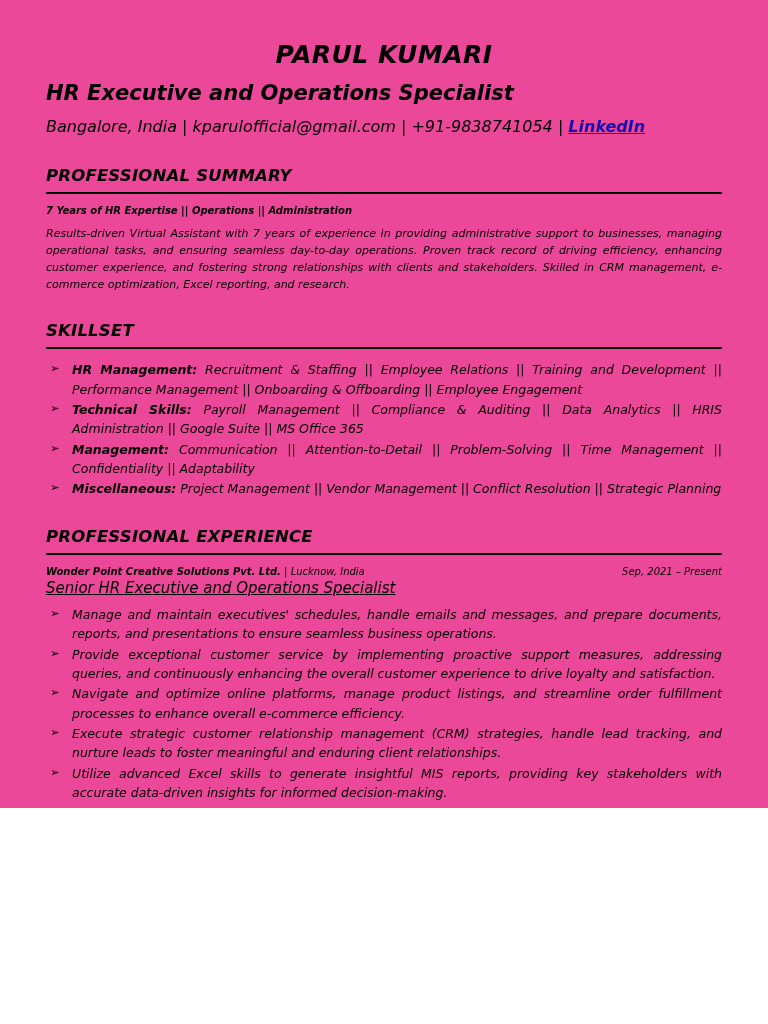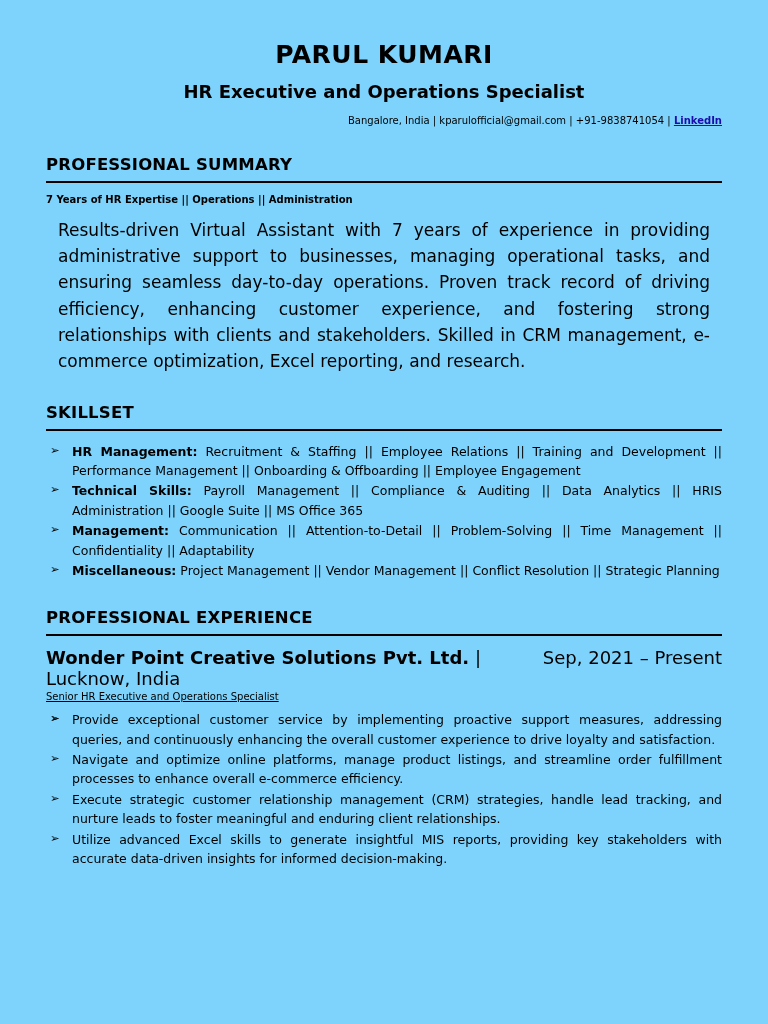--- a/index.html
+++ b/index.html
@@ -10,44 +10,45 @@
   }
   body {
     width: 768px;
     height: 1024px;
     font-family: "DejaVu Sans", sans-serif;
     color: #000000;
     overflow: hidden;
   }
   .page {
     width: 768px;
-    height: 1024px;
+    height: 808px;
     padding: 34px 46px 0 46px;
-    background: #7dd3fc;
+    background: #ec4899;
+    font-style: italic;
   }
 
   
   .name {
     text-align: center;
     font-size: 25px;
     font-weight: bold;
     letter-spacing: 0.5px;
     margin: 6px 0 0 0;
     line-height: 1.2;
   }
   .headline {
-    text-align: center;
-    font-size: 18px;
+    text-align: left;
+    font-size: 21px;
     font-weight: bold;
     margin: 11px 0 0 0;
     line-height: 1.2;
   }
   .contact {
-    text-align: right;
-    font-size: 10px;
+    text-align: left;
+    font-size: 16px;
     margin: 11px 0 0 0;
     line-height: 1.3;
   }
   .contact a {
     color: #1a0dab;
     text-decoration: underline;
     font-weight: bold;
   }
 
   
@@ -65,24 +66,24 @@
     border-top: 2px solid #000;
     margin: 0 0 11px 0;
   }
 
   .sub-head {
     font-size: 10px;
     font-weight: bold;
     margin: 0 0 9px 0;
   }
   p.body {
-    font-size: 17px;
+    font-size: 11px;
     line-height: 1.55;
     text-align: justify;
-    margin: 12px;
+    margin: 0;
   }
 
   
   ul.bullets {
     list-style: none;
     margin: 0;
     padding: 0;
   }
   ul.bullets > li {
     position: relative;
@@ -99,28 +100,28 @@
     font-size: 11.5px;
     color: #000;
   }
   .lbl { font-weight: bold; }
 
   
   .exp-row {
     display: flex;
     justify-content: space-between;
     align-items: baseline;
-    font-size: 18px;
+    font-size: 10px;
     margin-bottom: 2px;
   }
   .exp-left { font-weight: normal; }
   .exp-company { font-weight: bold; }
   .exp-dates { font-weight: normal; white-space: nowrap; }
   .exp-title {
-    font-size: 10px;
+    font-size: 15px;
     text-decoration: underline;
     margin: 0 0 8px 0;
   }
   .exp-bullets { margin-top: 4px; }
 </style>
 </head>
 <body>
 
 <div class="page">
 
@@ -171,20 +172,21 @@
         <div class="exp-left">
           <span class="exp-company">Wonder Point Creative Solutions Pvt. Ltd.</span><span> | Lucknow, India</span>
         </div>
         <div class="exp-dates">Sep, 2021 – Present</div>
       </div>
       <div class="exp-title">Senior HR Executive and Operations Specialist</div>
 
       <ul class="bullets exp-bullets">
         <li>
           <span class="marker">➢</span>
+          <span>Manage and maintain executives' schedules, handle emails and messages, and prepare documents, reports, and presentations to ensure seamless business operations.</span>
         </li>
         <li>
           <span class="marker">➢</span>
           <span>Provide exceptional customer service by implementing proactive support measures, addressing queries, and continuously enhancing the overall customer experience to drive loyalty and satisfaction.</span>
         </li>
         <li>
           <span class="marker">➢</span>
           <span>Navigate and optimize online platforms, manage product listings, and streamline order fulfillment processes to enhance overall e-commerce efficiency.</span>
         </li>
         <li>

